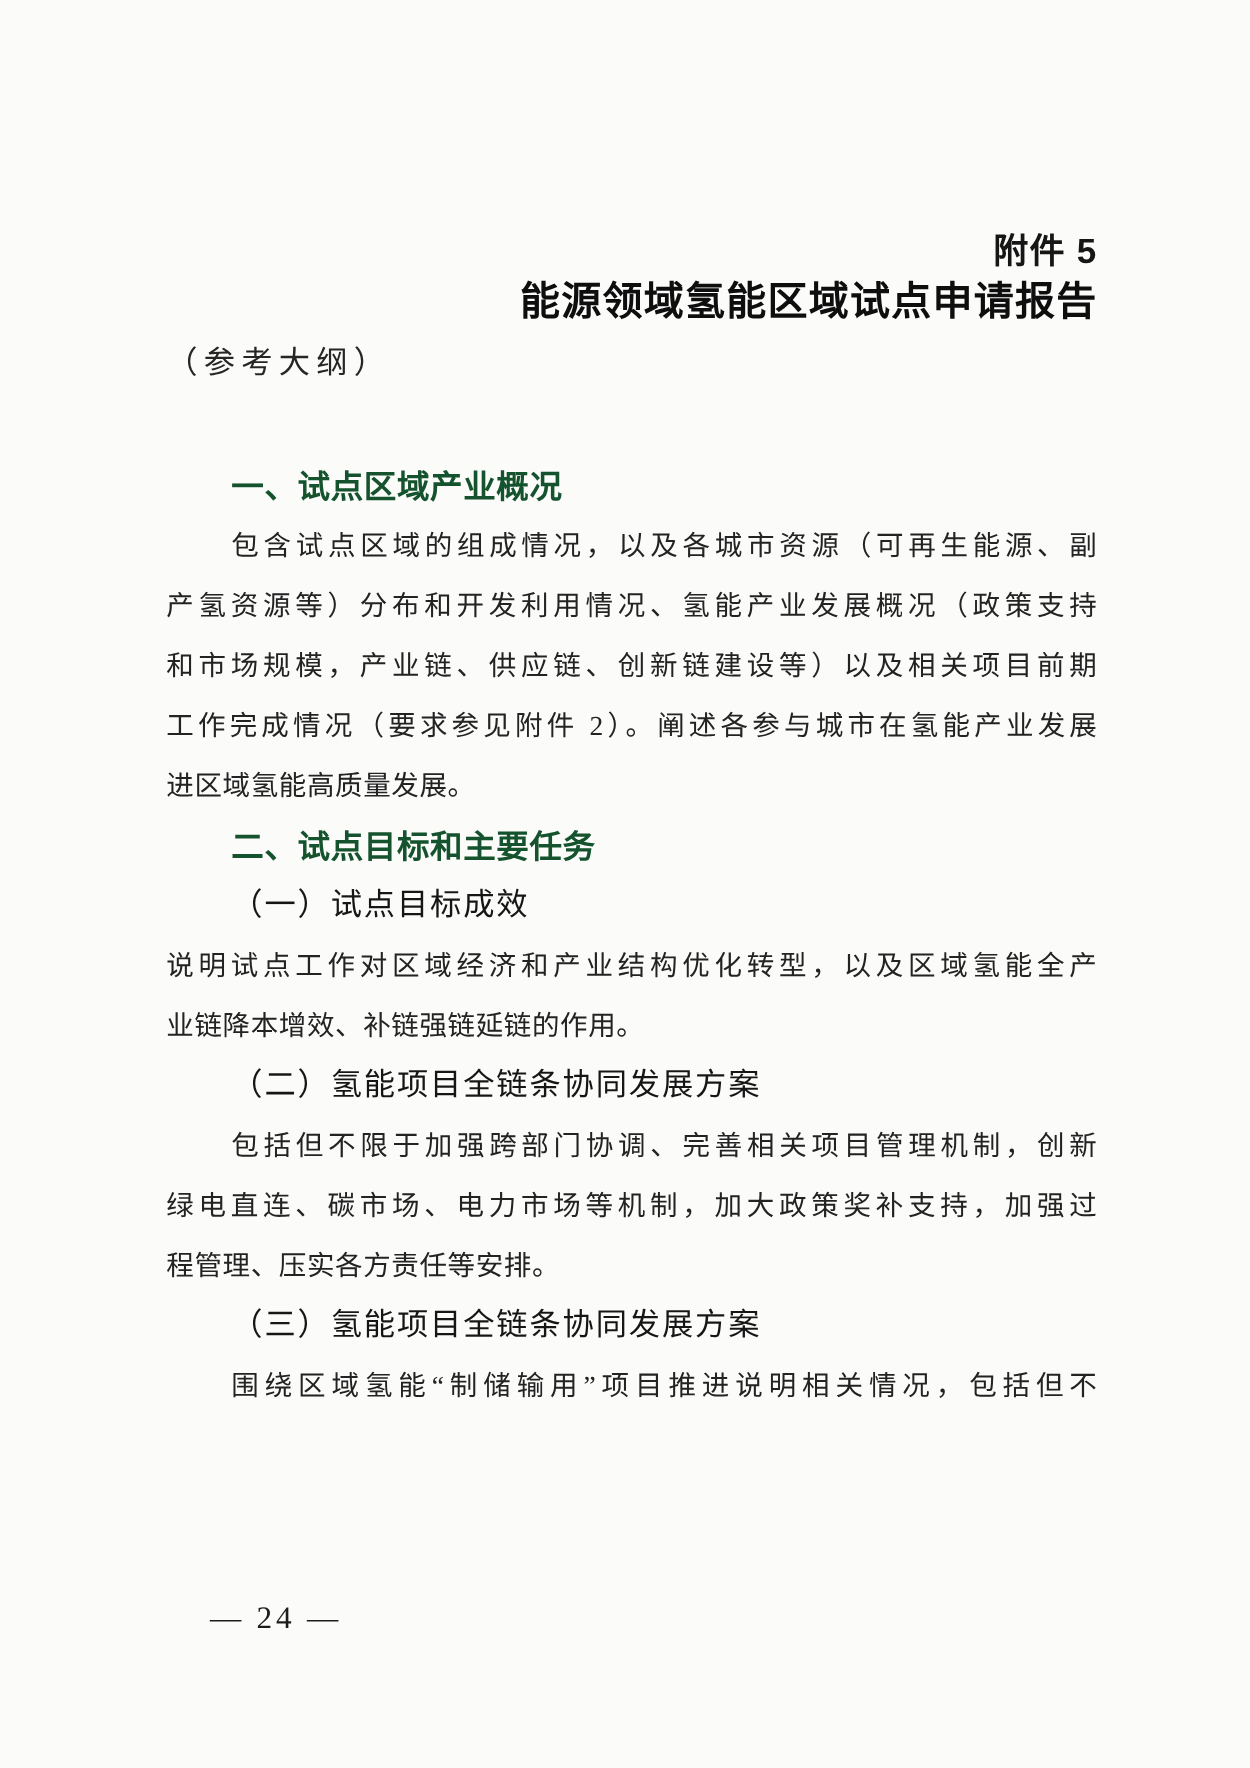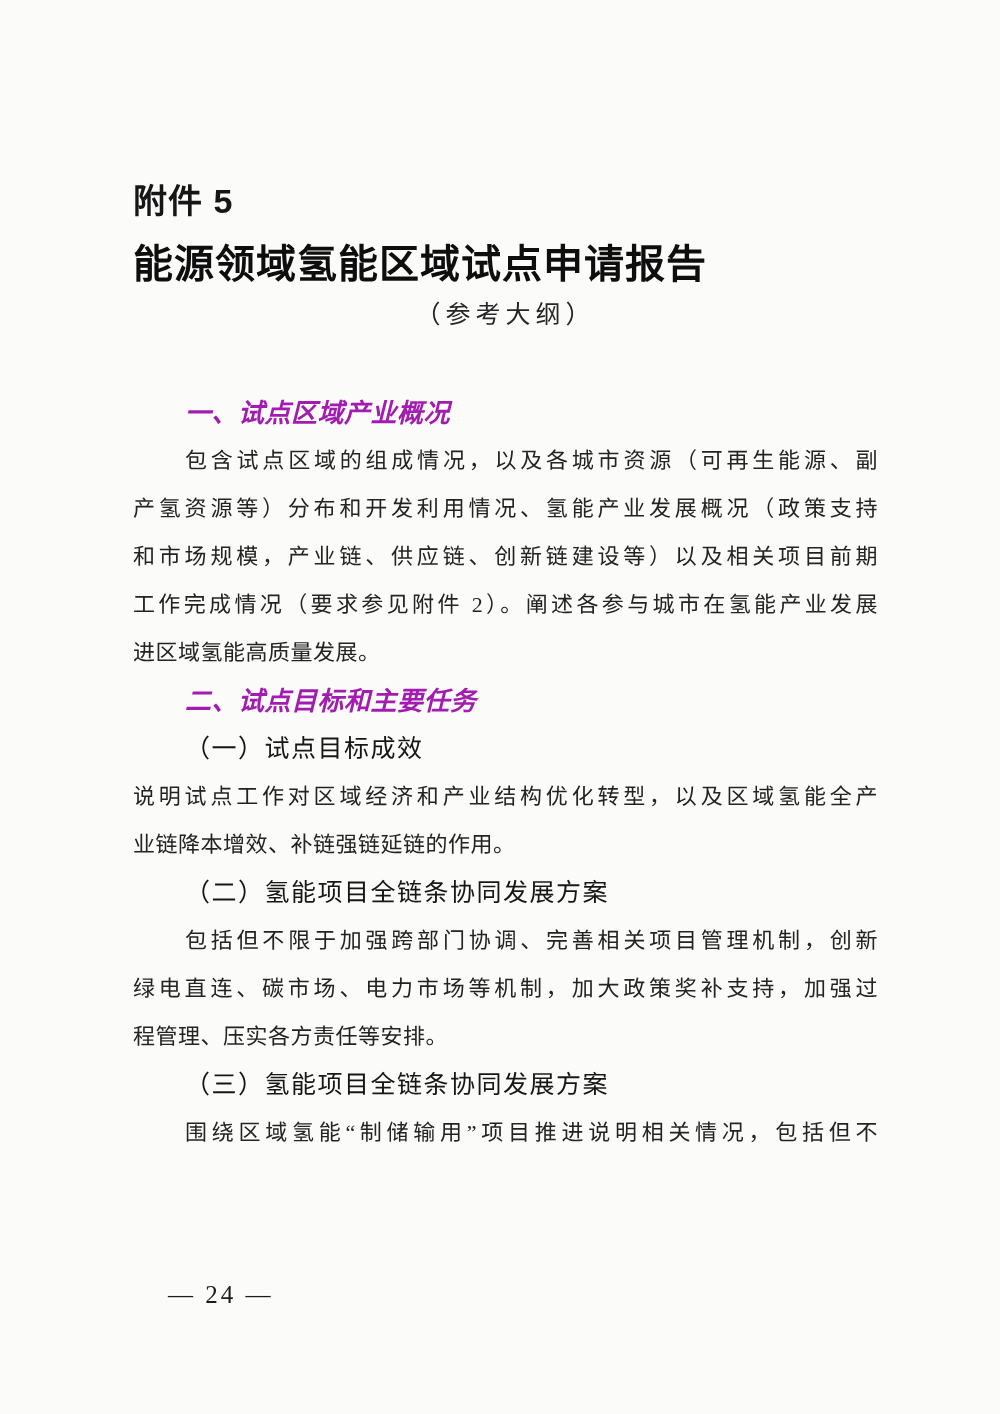--- a/index.html
+++ b/index.html
@@ -16,38 +16,38 @@
   }
   .page {
     box-sizing: border-box;
     width: 1000px;
     height: 1414px;
     padding: 186px 122px 0 133px;
     position: relative;
   }
   .attachment-label {
     font-family: "Liberation Sans", "DejaVu Sans", sans-serif;
-    font-size: 34px;
+    font-size: 28px;
     font-weight: 600;
     line-height: 30px;
     color: #161616;
     letter-spacing: 1px;
+    text-align: right;
   }
   .doc-title {
-    margin-top: 28px;
-    text-align: left;
-    font-size: 40px;
+    margin-top: 4px;
+    text-align: right;
+    font-size: 32px;
     font-weight: 700;
     line-height: 42px;
     color: #0e0e0e;
     letter-spacing: 1px;
   }
   .doc-subtitle {
     margin-top: 14px;
-    text-align: center;
     font-size: 25px;
     line-height: 29px;
     letter-spacing: 5px;
     color: #262626;
   }
   .body-grid {
     margin-top: 60px;
   }
   .line {
     font-size: 22px;
@@ -64,25 +64,24 @@
   }
   .line.indent {
     text-indent: 52px;
   }
   .sec-heading {
     font-family: "Liberation Sans", "DejaVu Sans", sans-serif;
     font-size: 26px;
     font-weight: 700;
     line-height: 48px;
     height: 48px;
-    color: #a21caf;
+    color: #14532d;
     padding-left: 52px;
     letter-spacing: 0.5px;
     white-space: nowrap;
-    font-style: italic;
   }
   .sub-heading {
     font-size: 25px;
     font-weight: 400;
     line-height: 48px;
     height: 48px;
     color: #161616;
     padding-left: 52px;
     letter-spacing: 1.5px;
     white-space: nowrap;

